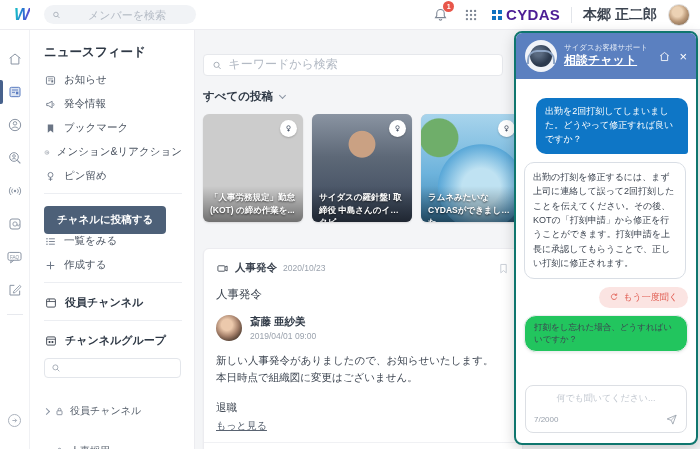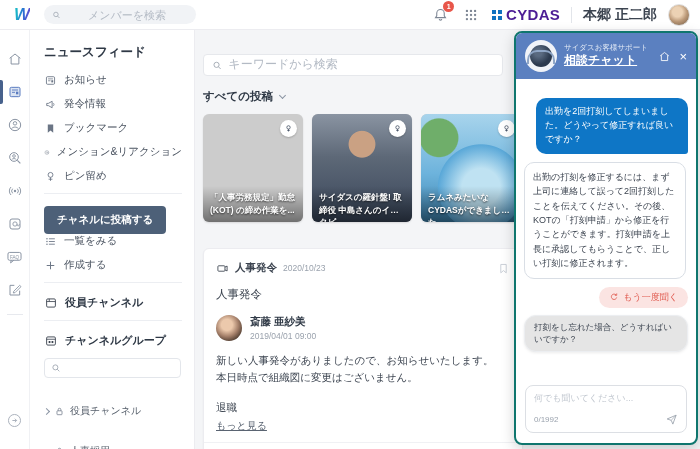--- a/index.html
+++ b/index.html
@@ -131,27 +131,27 @@
   .chat-close { color:#fff; font-size:13px; line-height:1; cursor:pointer; }
 
   .chat-body { flex:1; padding:7px 8px 4px 8px; overflow:hidden; display:flex; flex-direction:column;margin-top:12px; }
   .bubble-user { align-self:flex-end; max-width:152px; background:#0e76c6; color:#fff; font-size:9px;
     line-height:1.55; padding:7px 9px; border-radius:10px 10px 3px 10px; }
   .bubble-bot { align-self:flex-start; max-width:162px; background:#fff; border:1px solid #d9dee5;
     color:#3c4450; font-size:9px; line-height:1.6; padding:7px 8px; border-radius:10px; margin-top:8px; }
   .retry-btn { align-self:flex-end; margin-top:8px; background:#fbe4e2; color:#e05a4f; font-size:9px;
     border:none; border-radius:12px; padding:4px 10px; display:flex; align-items:center; gap:4px;
     cursor:pointer; font-family:inherit; }
-  .sugg { background:#e5e5e5; border:1px solid #eceef1; box-shadow:0 1px 3px rgba(0,0,0,.08); color:#3c4450;
+  .sugg { background:#22c55e; border:1px solid #eceef1; box-shadow:0 1px 3px rgba(0,0,0,.08); color:#3c4450;
     font-size:8.5px; line-height:1.5; border-radius:12px; padding:5px 9px; margin-top:7px; cursor:pointer;
     font-family:inherit; text-align:left; }
 
   .chat-input-wrap { flex:none; margin:6px 9px 10px 9px; border:1px solid #dcdfe4; border-radius:8px;
     padding:7px 8px 6px 8px; height:48px; display:flex; flex-direction:column; }
-  .chat-input { border:none; outline:none; font-size:9px; font-family:inherit; color:#333; width:100%; }
+  .chat-input { border:none; outline:none; font-size:9px; font-family:inherit; color:#333; width:100%;text-align:center; }
   .chat-input::placeholder { color:#c2c8d0; }
   .chat-input-bottom { margin-top:auto; display:flex; align-items:center; }
   .char-count { font-size:8px; color:#9aa2ad; }
   .send-btn { margin-left:auto; cursor:pointer; display:flex; }
 </style>
 </head>
 <body>
 
 <header class="topbar">
   <div class="logo">W</div>
@@ -497,21 +497,21 @@
       </svg>
       <span>もう一度聞く</span>
     </button>
     <button class="sugg">打刻をし忘れた場合、どうすればいいですか？</button>
 
   </div>
 
   <div class="chat-input-wrap">
     <input class="chat-input" placeholder="何でも聞いてください..." style="">
     <div class="chat-input-bottom">
-      <span class="char-count">0/1992</span>
+      <span class="char-count">7/2000</span>
       <span class="send-btn">
         <svg width="13" height="13" viewBox="0 0 24 24">
           <path d="M4 11 L20.5 4 L14.5 20.5 L11.5 13.5 Z" fill="none" stroke="#9aa2ad" stroke-width="1.6" stroke-linejoin="round"></path>
           <line x1="11.5" y1="13.5" x2="20.5" y2="4" stroke="#9aa2ad" stroke-width="1.3"></line>
         </svg>
       </span>
     </div>
   </div>
 </section>
 

